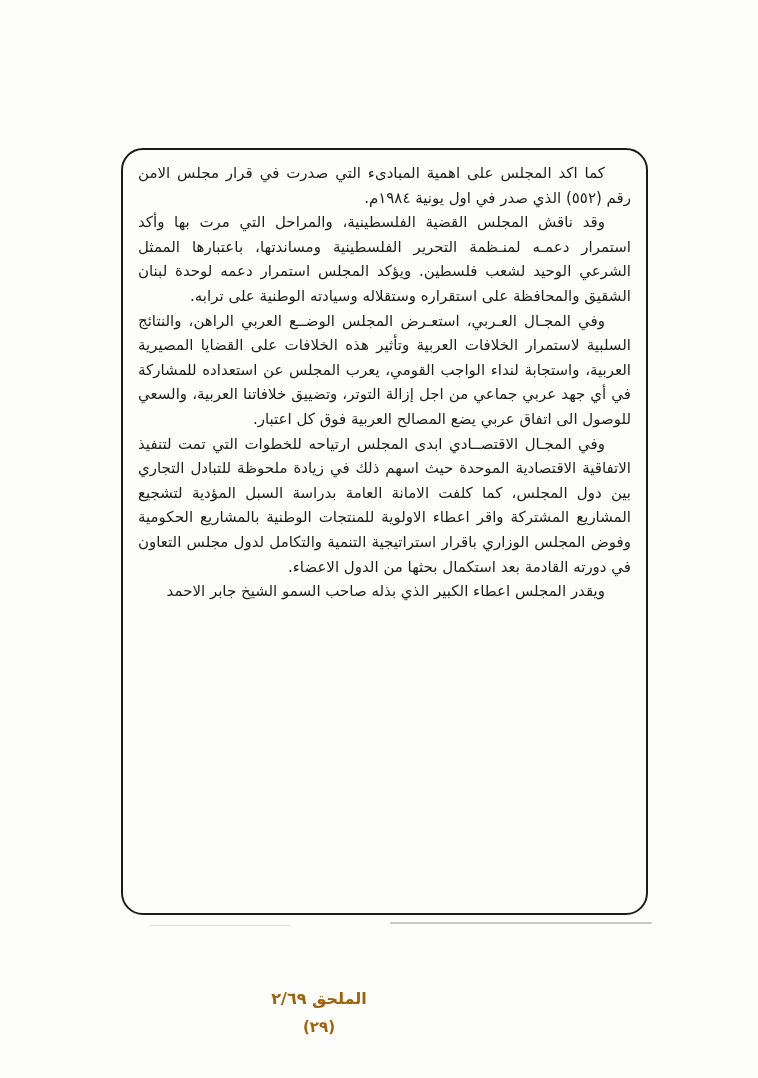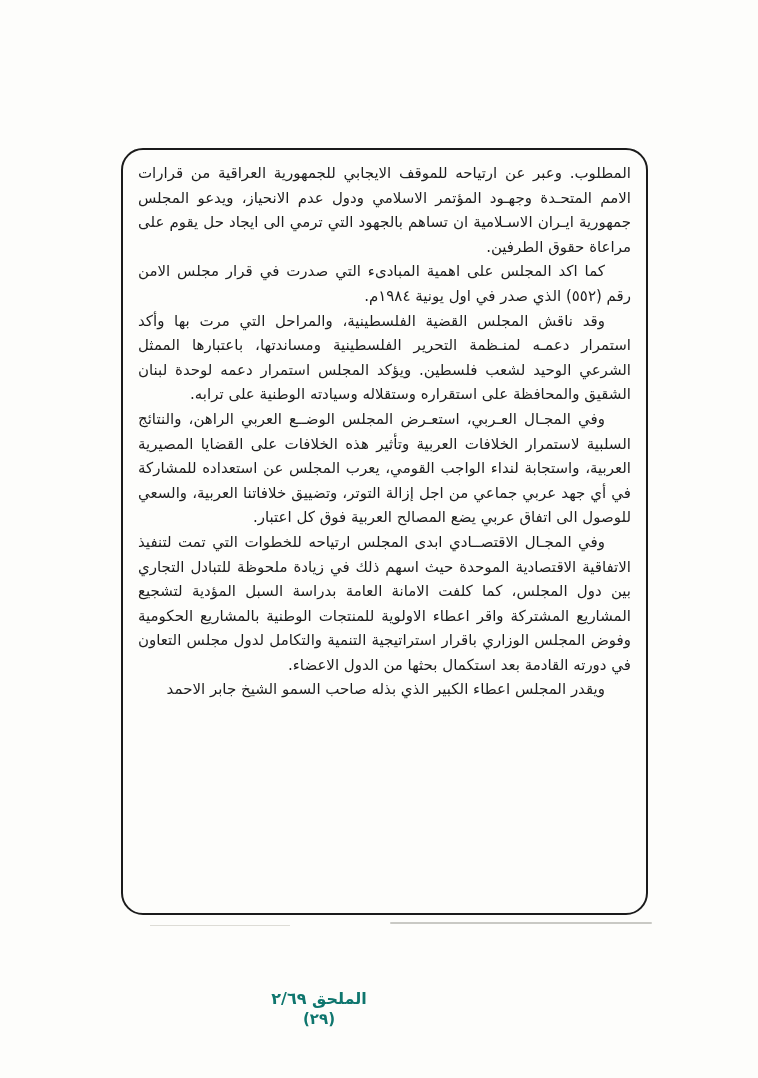--- a/index.html
+++ b/index.html
@@ -58,40 +58,40 @@
     height: 1px;
     background: #dddcd6;
   }
   .footer {
     position: absolute;
     left: 0;
     top: 989px;
     width: 638px;
     text-align: center;
     direction: rtl;
-    color: #0f766e;
+    color: #a16207;
   }
   .appendix {
     font-size: 16px;
     font-weight: 700;
     line-height: 20px;
   }
   .pagenum {
     font-size: 15px;
     font-weight: 700;
     line-height: 20px;
+    margin-top: 8px;
   }
 </style>
 </head>
 <body>
 
 <div class="page">
 
   <div class="frame" dir="rtl">
-    <p class="para">المطلوب. وعبر عن ارتياحه للموقف الايجابي للجمهورية العراقية من قرارات الامم المتحـدة وجهـود المؤتمر الاسلامي ودول عدم الانحياز، ويدعو المجلس جمهورية ايـران الاسـلامية ان تساهم بالجهود التي ترمي الى ايجاد حل يقوم على مراعاة حقوق الطرفين.</p>
     <p class="para indent">كما اكد المجلس على اهمية المبادىء التي صدرت في قرار مجلس الامن رقم (٥٥٢) الذي صدر في اول يونية ١٩٨٤م.</p>
     <p class="para indent">وقد ناقش المجلس القضية الفلسطينية، والمراحل التي مرت بها وأكد استمرار دعمـه لمنـظمة التحرير الفلسطينية ومساندتها، باعتبارها الممثل الشرعي الوحيد لشعب فلسطين. ويؤكد المجلس استمرار دعمه لوحدة لبنان الشقيق والمحافظة على استقراره وستقلاله وسيادته الوطنية على ترابه.</p>
     <p class="para indent">وفي المجـال العـربي، استعـرض المجلس الوضــع العربي الراهن، والنتائج السلبية لاستمرار الخلافات العربية وتأثير هذه الخلافات على القضايا المصيرية العربية، واستجابة لنداء الواجب القومي، يعرب المجلس عن استعداده للمشاركة في أي جهد عربي جماعي من اجل إزالة التوتر، وتضييق خلافاتنا العربية، والسعي للوصول الى اتفاق عربي يضع المصالح العربية فوق كل اعتبار.</p>
     <p class="para indent">وفي المجـال الاقتصــادي ابدى المجلس ارتياحه للخطوات التي تمت لتنفيذ الاتفاقية الاقتصادية الموحدة حيث اسهم ذلك في زيادة ملحوظة للتبادل التجاري بين دول المجلس، كما كلفت الامانة العامة بدراسة السبل المؤدية لتشجيع المشاريع المشتركة واقر اعطاء الاولوية للمنتجات الوطنية بالمشاريع الحكومية وفوض المجلس الوزاري باقرار استراتيجية التنمية والتكامل لدول مجلس التعاون في دورته القادمة بعد استكمال بحثها من الدول الاعضاء.</p>
     <p class="para indent">ويقدر المجلس اعطاء الكبير الذي بذله صاحب السمو الشيخ جابر الاحمد</p>
   </div>
 
   <div class="scan-line"></div>
   <div class="scan-line2"></div>
 

